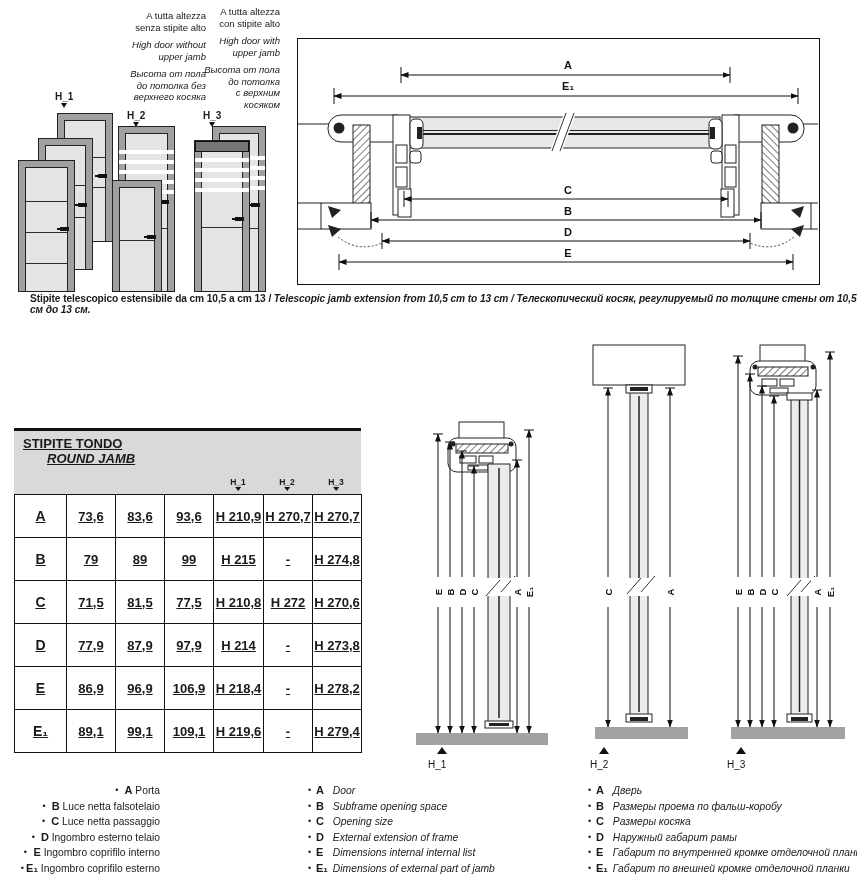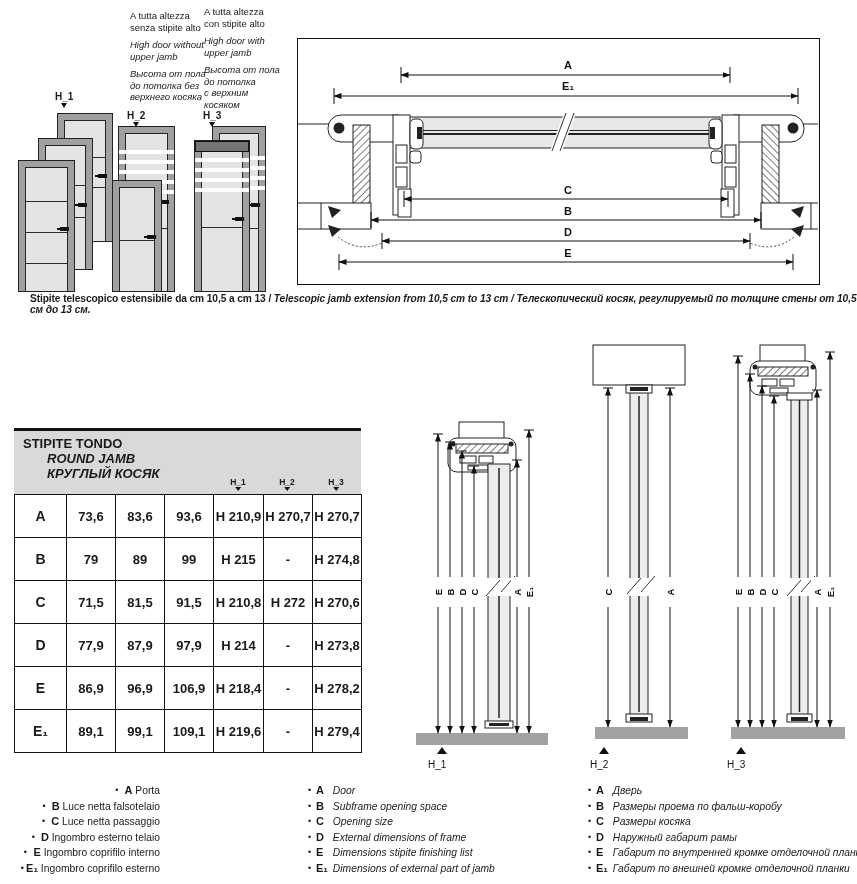--- a/index.html
+++ b/index.html
@@ -5,21 +5,21 @@
   * { margin:0; padding:0; box-sizing:border-box; }
   html,body { background:#fff; }
   body {
     width:857px; height:884px; position:relative; overflow:hidden;
     font-family:"Liberation Sans","DejaVu Sans",sans-serif; color:#1a1a1a;
   }
   .abs { position:absolute; }
   .pre { white-space:pre-line; }
 
   
-  .intro-block { position:absolute; width:76px; font-size:9.5px; line-height:11.5px; }
+  .intro-block { position:absolute; width:76px; font-size:9.5px; line-height:11.5px;text-align:right; }
   .intro-block .lang { margin-bottom:6px; }
   .intro-block .it-lang { font-style:normal; }
   .intro-block .en-lang, .intro-block .ru-lang { font-style:italic; }
 
   .hmark { position:absolute; font-size:10px; font-weight:700; text-align:center; }
   .tri-down { display:block; margin:1px auto 0 auto; width:0; height:0;
     border-left:3.5px solid transparent; border-right:3.5px solid transparent; border-top:5px solid #111; }
 
   
   .door { position:absolute; background:#a0a0a0; border:1px solid #222; padding:6px 6px 0 6px; }
@@ -34,21 +34,21 @@
 
   
   .xsec-box { position:absolute; left:297px; top:38px; width:523px; height:247px; border:1.5px solid #111; background:#fff; }
 
   
   .caption { position:absolute; left:30px; top:293px; width:840px; font-size:10.2px; letter-spacing:-0.1px; }
   .caption .cap-bold { font-weight:700; }
   .caption .cap-italic { font-weight:700; font-style:italic; }
 
   
-  .tbl-wrap { position:absolute; left:14px; top:428px; width:347px; }
+  .tbl-wrap { position:absolute; left:14px; top:428px; width:347px;text-decoration:underline; }
   .tbl-header { position:relative; height:66px; background:#d9d9d9; border-top:3px solid #111; padding:5px 0 0 9px; }
   .tbl-title { font-size:13px; font-weight:700; line-height:15px; }
   .tbl-title.italic { font-style:italic;margin-left:24px; }
   .col-marker { position:absolute; bottom:3px; transform:translateX(-50%); font-size:8.5px; font-weight:700; text-align:center; }
   .col-marker .tri-down { border-left-width:3px; border-right-width:3px; border-top-width:4px; margin-top:0; }
   table.spec { border-collapse:collapse; width:347px; table-layout:fixed; }
   table.spec th, table.spec td { border:1px solid #111; height:43px; text-align:center; vertical-align:middle; }
   table.spec th { font-size:14px; font-weight:700; }
   table.spec td { font-size:13px; font-weight:700; }
 
@@ -238,21 +238,20 @@
 </div>
 
 <div class="caption">
   <span class="cap-bold">Stipite telescopico estensibile da cm 10,5 a cm 13 / </span><span class="cap-italic">Telescopic jamb extension from 10,5 cm to 13 cm / Телескопический косяк, регулируемый по толщине стены от 10,5 см до 13 см.</span>
 </div>
 
 <div class="tbl-wrap">
   <div class="tbl-header">
     <div class="tbl-title">STIPITE TONDO</div>
     <div class="tbl-title italic">ROUND JAMB</div>
-    <div class="tbl-title italic">КРУГЛЫЙ КОСЯК</div>
     <div class="col-marker" style="left:224px;">
       <span>H_1</span>
       <i class="tri-down"></i>
     </div>
     <div class="col-marker" style="left:273px;">
       <span>H_2</span>
       <i class="tri-down"></i>
     </div>
     <div class="col-marker" style="left:322px;">
       <span>H_3</span>
@@ -285,21 +284,21 @@
           <td>89</td>
           <td>99</td>
           <td>H 215</td>
           <td>-</td>
           <td>H 274,8</td>
         </tr>
         <tr>
           <th>C</th>
           <td>71,5</td>
           <td>81,5</td>
-          <td>91,5</td>
+          <td>77,5</td>
           <td>H 210,8</td>
           <td>H 272</td>
           <td>H 270,6</td>
         </tr>
         <tr>
           <th>D</th>
           <td>77,9</td>
           <td>87,9</td>
           <td>97,9</td>
           <td>H 214</td>
@@ -466,22 +465,22 @@
     <div class="legend-item"><span class="bullet">•</span><span class="lg-label">B</span><span class="lg-text"> Luce netta falsotelaio</span></div>
     <div class="legend-item"><span class="bullet">•</span><span class="lg-label">C</span><span class="lg-text"> Luce netta passaggio</span></div>
     <div class="legend-item"><span class="bullet">•</span><span class="lg-label">D</span><span class="lg-text"> Ingombro esterno telaio</span></div>
     <div class="legend-item"><span class="bullet">•</span><span class="lg-label">E</span><span class="lg-text"> Ingombro coprifilo interno</span></div>
     <div class="legend-item"><span class="bullet">•</span><span class="lg-label">E₁</span><span class="lg-text"> Ingombro coprifilo esterno</span></div>
   </div>
 <div class="legend-col italic" style="left:308px;">
     <div class="legend-item"><span class="bullet">•</span><span class="lg-label">A</span><span class="lg-text"> Door</span></div>
     <div class="legend-item"><span class="bullet">•</span><span class="lg-label">B</span><span class="lg-text"> Subframe opening space</span></div>
     <div class="legend-item"><span class="bullet">•</span><span class="lg-label">C</span><span class="lg-text"> Opening size</span></div>
-    <div class="legend-item"><span class="bullet">•</span><span class="lg-label">D</span><span class="lg-text"> External dimensions of frame</span></div>
-    <div class="legend-item"><span class="bullet">•</span><span class="lg-label">E</span><span class="lg-text"> Dimensions stipite finishing list</span></div>
+    <div class="legend-item"><span class="bullet">•</span><span class="lg-label">D</span><span class="lg-text"> External extension of frame</span></div>
+    <div class="legend-item"><span class="bullet">•</span><span class="lg-label">E</span><span class="lg-text"> Dimensions internal internal list</span></div>
     <div class="legend-item"><span class="bullet">•</span><span class="lg-label">E₁</span><span class="lg-text"> Dimensions of external part of jamb</span></div>
   </div>
 <div class="legend-col italic" style="left:588px;">
     <div class="legend-item"><span class="bullet">•</span><span class="lg-label">A</span><span class="lg-text"> Дверь</span></div>
     <div class="legend-item"><span class="bullet">•</span><span class="lg-label">B</span><span class="lg-text"> Размеры проема по фальш-коробу</span></div>
     <div class="legend-item"><span class="bullet">•</span><span class="lg-label">C</span><span class="lg-text"> Размеры косяка</span></div>
     <div class="legend-item"><span class="bullet">•</span><span class="lg-label">D</span><span class="lg-text"> Наружный габарит рамы</span></div>
     <div class="legend-item"><span class="bullet">•</span><span class="lg-label">E</span><span class="lg-text"> Габарит по внутренней кромке отделочной планки</span></div>
     <div class="legend-item"><span class="bullet">•</span><span class="lg-label">E₁</span><span class="lg-text"> Габарит по внешней кромке отделочной планки</span></div>
   </div>

